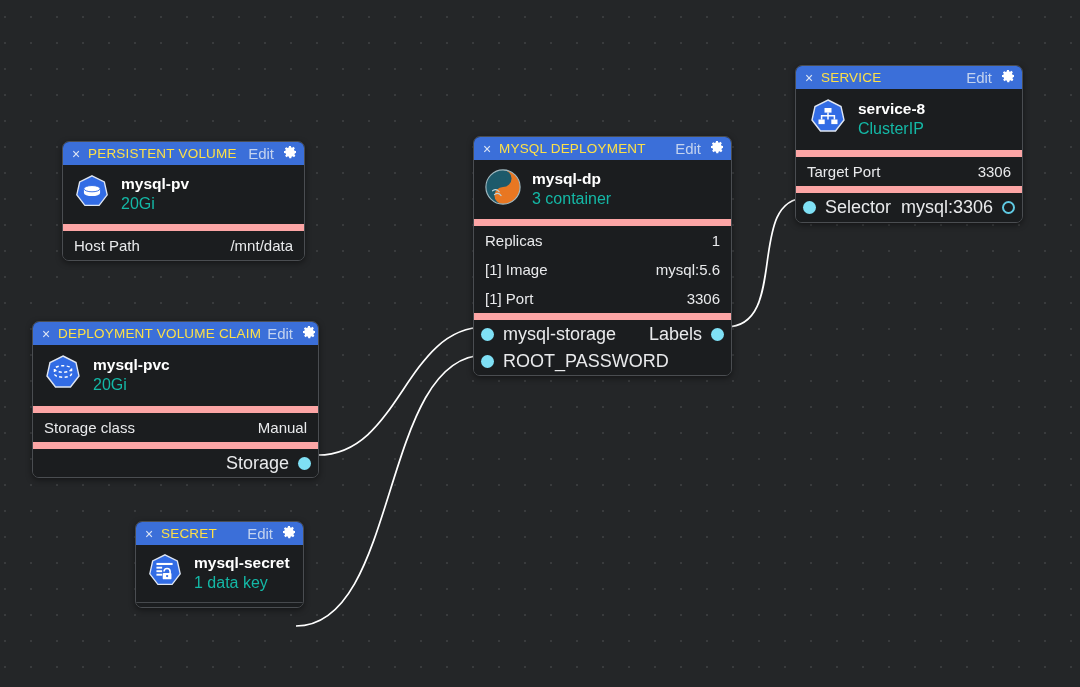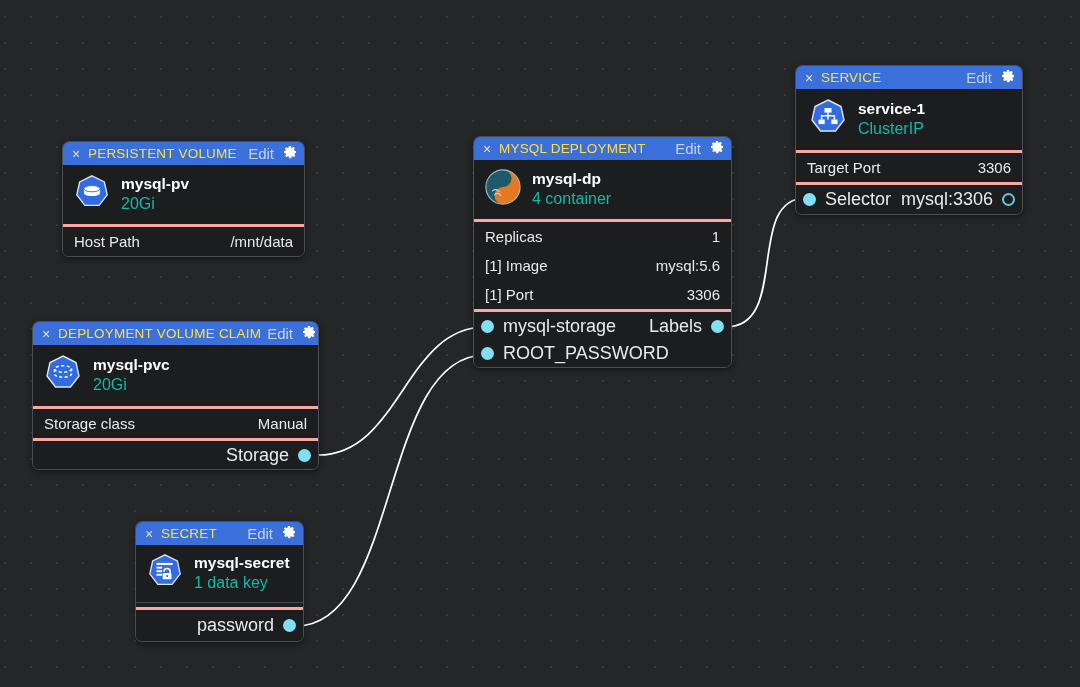--- a/index.html
+++ b/index.html
@@ -66,21 +66,21 @@
     align-items: center;
     gap: 10px;
     padding: 8px 10px 9px 10px;
     background: #1b1d1f;
   }
   .node-icon { flex: 0 0 auto; display:block; }
   .node-names { display: flex; flex-direction: column; line-height: 1.15; }
   .node-name { color: #ffffff; font-size: 15.5px; font-weight: bold; }
   .node-sub { color: #14b8a6; font-size: 16px; margin-top: 2px; }
 
-  .section { border-top: 3px solid #fca5a5; background: #1b1d1f; }
+  .section { border-top: 7px solid #fca5a5; background: #1b1d1f; }
   .row {
     display: flex;
     align-items: center;
     justify-content: space-between;
     height: 29px;
     padding: 0 11px;
     color: #e9eaec;
     font-size: 15px;
   }
   .row .k { color: #e9eaec; }
@@ -223,21 +223,21 @@
           <circle cx="20" cy="20" r="18" fill="#1d5a6b"></circle>
           <path d="M20 2 a18 18 0 0 1 0 36 a9 9 0 0 1 0 -18 a9 9 0 0 0 0 -18 z" fill="#e87722"></path>
           <circle cx="20" cy="11" r="3.2" fill="#1d5a6b"></circle>
           <circle cx="20" cy="29" r="3.2" fill="#e87722"></circle>
           <path d="M9 24 q4 -3 7 1 M11 28 q4 -3 7 1" stroke="#bcd3da" stroke-width="1.2" fill="none" stroke-linecap="round"></path>
           <circle cx="20" cy="20" r="18" fill="none" stroke="#9fb8c0" stroke-width="1.2"></circle>
         </svg>
       </span>
       <span class="node-names">
         <span class="node-name">mysql-dp</span>
-        <span class="node-sub">4 container</span>
+        <span class="node-sub">3 container</span>
       </span>
     </div>
     <div class="section">
       <div class="row">
         <span class="k">Replicas</span>
         <span class="v">1</span>
       </div>
       <div class="row">
         <span class="k">[1] Image</span>
         <span class="v">mysql:5.6</span>
@@ -279,21 +279,21 @@
       <span class="node-icon">
         <svg width="40" height="40" viewBox="0 0 40 40">
           <polygon points="20,3 33,9.5 36,23 27.5,34 12.5,34 4,23 7,9.5" fill="#326ce5" stroke="#dfe6f2" stroke-width="1.4"></polygon>
           <rect x="16.5" y="11" width="7" height="4.6" fill="#ffffff"></rect>
           <rect x="10.5" y="22.5" width="6.2" height="4.6" fill="#ffffff"></rect>
           <rect x="23.3" y="22.5" width="6.2" height="4.6" fill="#ffffff"></rect>
           <path d="M20 15.6 v3.2 M13.6 22.5 v-3.7 h12.8 v3.7 M20 18.8 v3.7" stroke="#ffffff" stroke-width="1.5" fill="none"></path>
         </svg>
       </span>
       <span class="node-names">
-        <span class="node-name">service-1</span>
+        <span class="node-name">service-8</span>
         <span class="node-sub">ClusterIP</span>
       </span>
     </div>
     <div class="section">
       <div class="row">
         <span class="k">Target Port</span>
         <span class="v">3306</span>
       </div>
     </div>
     <div class="section">
@@ -331,22 +331,15 @@
           <rect x="17.6" y="22.2" width="9.2" height="6.6" rx="1" fill="#ffffff"></rect>
           <circle cx="22.2" cy="25.3" r="1.2" fill="#326ce5"></circle>
         </svg>
       </span>
       <span class="node-names">
         <span class="node-name">mysql-secret</span>
         <span class="node-sub">1 data key</span>
       </span>
     </div>
     <div class="gap-strip"></div>
-    <div class="section">
-      <div class="port-row" style="height:31px;">
-        <span class="spacer"></span>
-        <span class="port-label">password</span>
-        <span class="dot dot-right"></span>
-      </div>
-    </div>
   </div>
 
 </div>
 
 </body></html>

